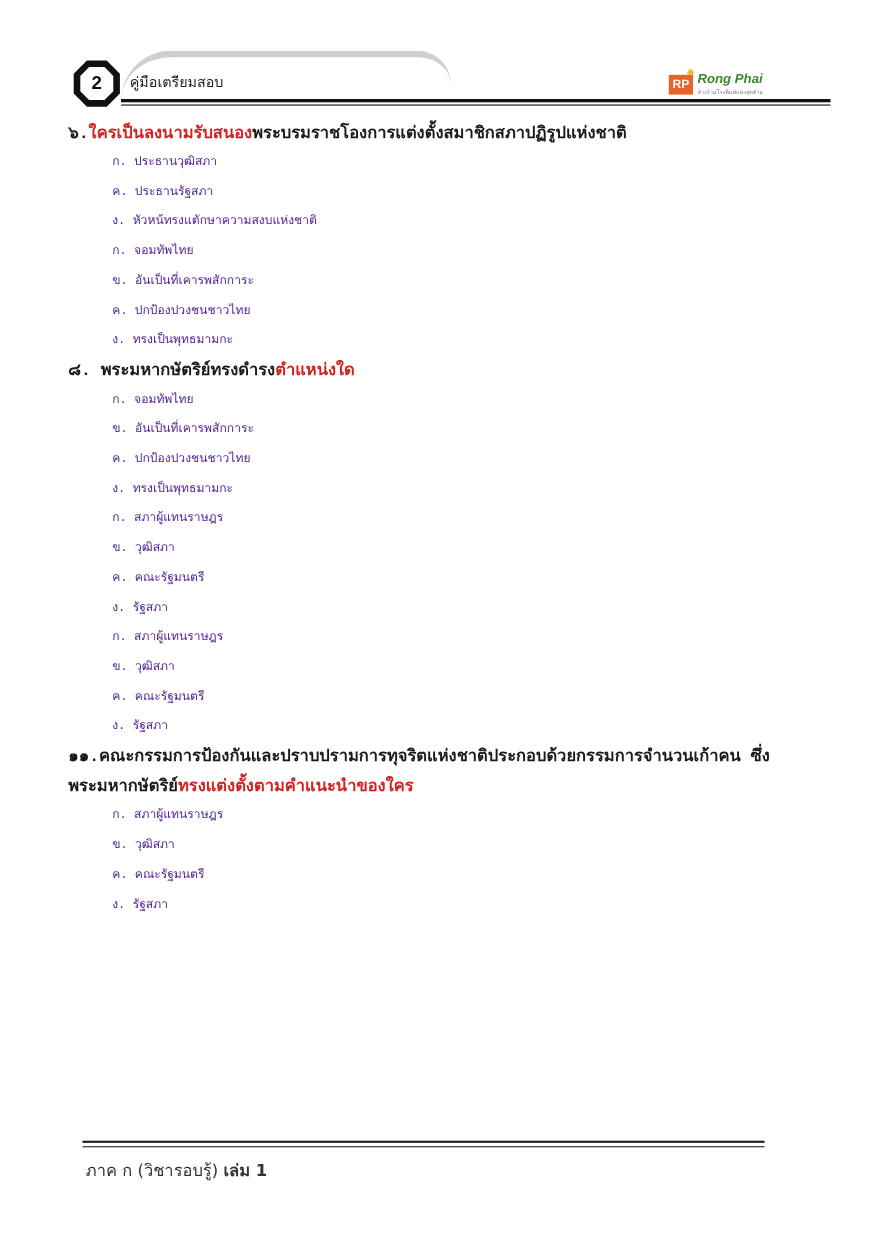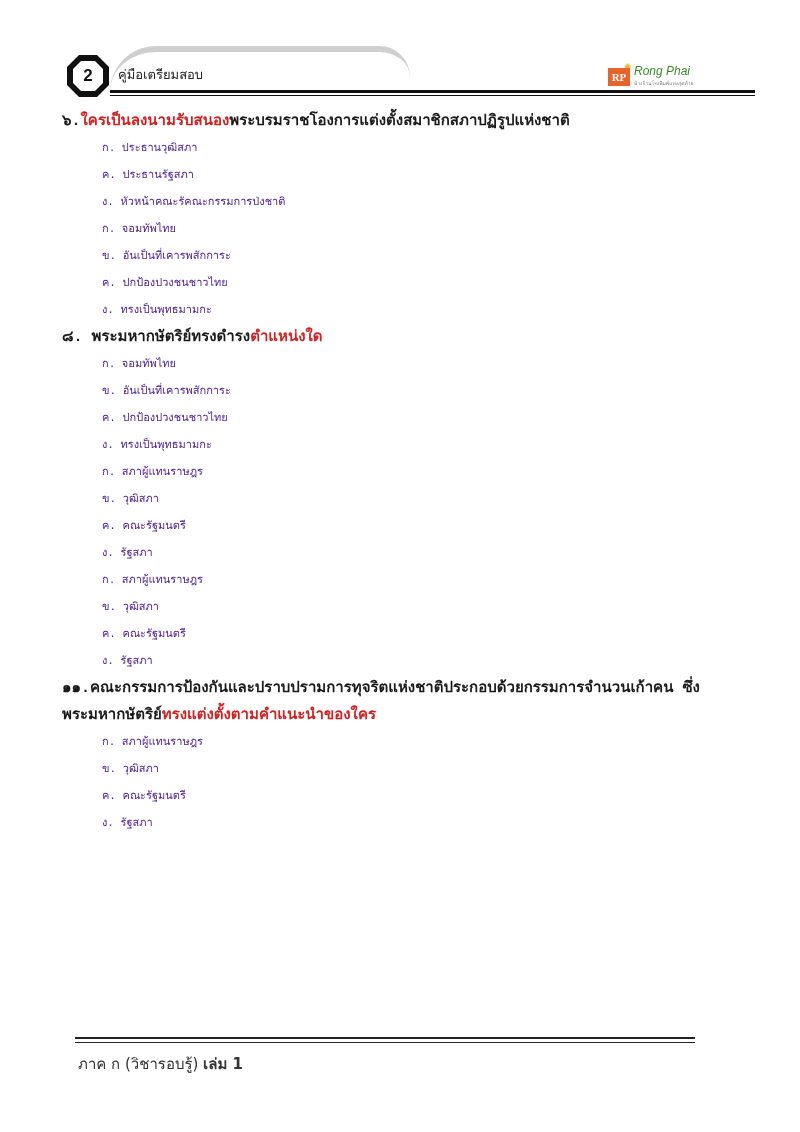--- a/index.html
+++ b/index.html
@@ -14,23 +14,23 @@
                text-align:center; font-weight:bold; font-size:17px; color:#111;
                font-family:"Liberation Sans", sans-serif; }
   .header-title { position:absolute; left:58px; top:24px; font-size:13px; color:#222; }
   .header-rule { position:absolute; left:50px; top:50px; width:645px; height:0;
                  border-top:3px solid #111; }
   .header-rule2 { position:absolute; left:50px; top:55px; width:645px; height:0;
                   border-top:1px solid #111; }
   .logo { position:absolute; left:548px; top:22px; width:100px; height:28px; }
   .logo-box { position:absolute; left:0; top:6px; width:22px; height:18px; background:#e8632a;
               color:#fff; font-size:11px; font-weight:bold; text-align:center; line-height:18px;
-              font-family:Liberation Serif, serif; }
+              font-family:Liberation Sans, sans-serif; }
   .logo-text { position:absolute; left:26px; top:2px; font-size:12px; font-style:italic;
-               font-weight:normal; color:#3a8a2a; font-family:"Liberation Sans", sans-serif; }
+               font-weight:bold; color:#3a8a2a; font-family:"Liberation Sans", sans-serif; }
   .logo-sub { position:absolute; left:26px; top:17px; font-size:5px; color:#777; white-space:nowrap; }
   .logo-sun { position:absolute; left:16px; top:0px; font-size:9px; color:#f0b020; }
 
   .content { position:absolute; left:62px; top:108px; width:640px;font-family:Liberation Mono, monospace; }
   .q { font-size:15px; font-weight:bold; line-height:27px; }
   .q .red { color:#d42020; }
   .opt { font-size:11px; padding-left:40px; line-height:27px; color:#4c1d95; }
   .footer-rule1 { position:absolute; left:75px; top:1037px; width:620px; border-top:2px solid #222; }
   .footer-rule2 { position:absolute; left:75px; top:1042px; width:620px; border-top:1px solid #222; }
   .footer { position:absolute; left:78px; top:1052px; font-size:15px; color:#333; }
@@ -56,21 +56,21 @@
     <div class="logo-sub">ห้างร้านโรงพิมพ์แห่งสุดท้าย</div>
   </div>
   <div class="header-rule"></div>
   <div class="header-rule2"></div>
 </div>
 
 <div class="content" id="qlist">
     <div class="q"><span>๖.</span><span class="red">ใครเป็นลงนามรับสนอง</span><span>พระบรมราชโองการแต่งตั้งสมาชิกสภาปฏิรูปแห่งชาติ</span></div>
     <div class="opt">ก. ประธานวุฒิสภา</div>
     <div class="opt">ค. ประธานรัฐสภา</div>
-    <div class="opt">ง. หัวหน้าคณะรัคณะกรรมการป่งชาติ</div>
+    <div class="opt">ง. หัวหน้ทรงแตักษาความสงบแห่งชาติ</div>
     <div class="opt">ก. จอมทัพไทย</div>
     <div class="opt">ข. อันเป็นที่เคารพสักการะ</div>
     <div class="opt">ค. ปกป้องปวงชนชาวไทย</div>
     <div class="opt">ง. ทรงเป็นพุทธมามกะ</div>
     <div class="q"><span>๘. </span><span>พระมหากษัตริย์ทรงดำรง</span><span class="red">ตำแหน่งใด</span></div>
     <div class="opt">ก. จอมทัพไทย</div>
     <div class="opt">ข. อันเป็นที่เคารพสักการะ</div>
     <div class="opt">ค. ปกป้องปวงชนชาวไทย</div>
     <div class="opt">ง. ทรงเป็นพุทธมามกะ</div>
     <div class="opt">ก. สภาผู้แทนราษฎร</div>

